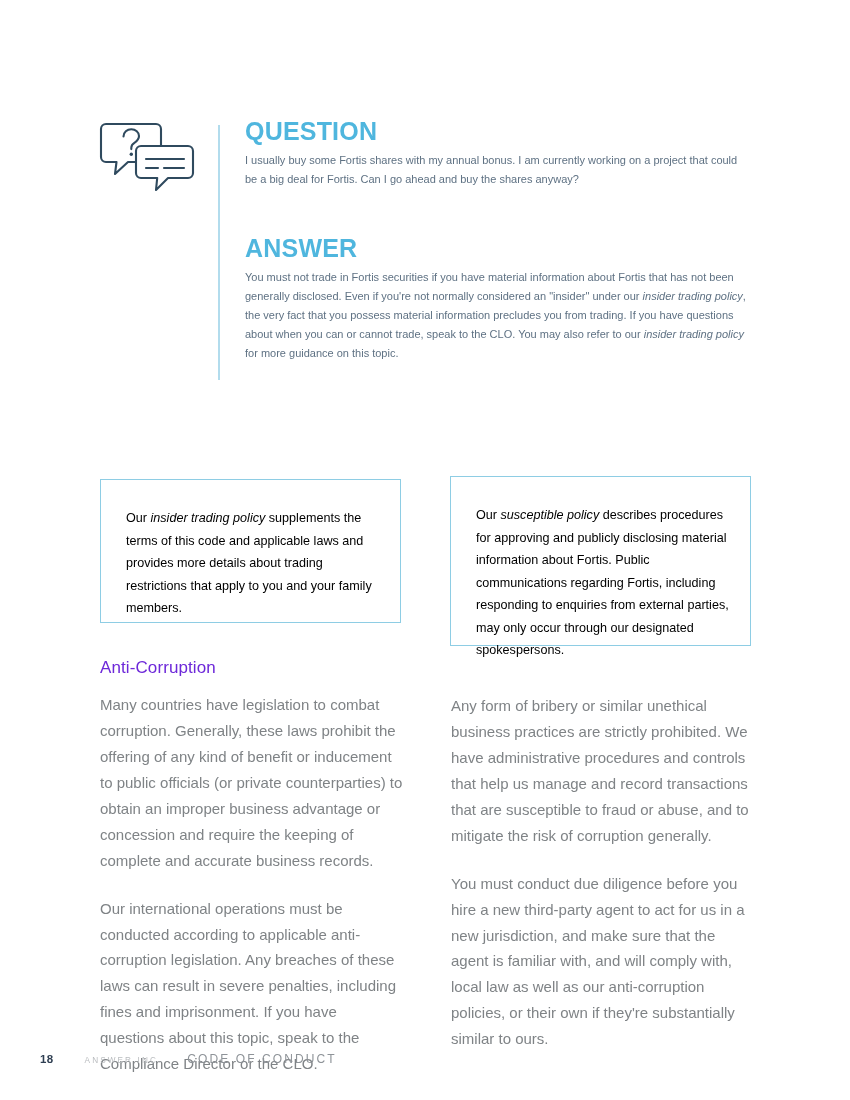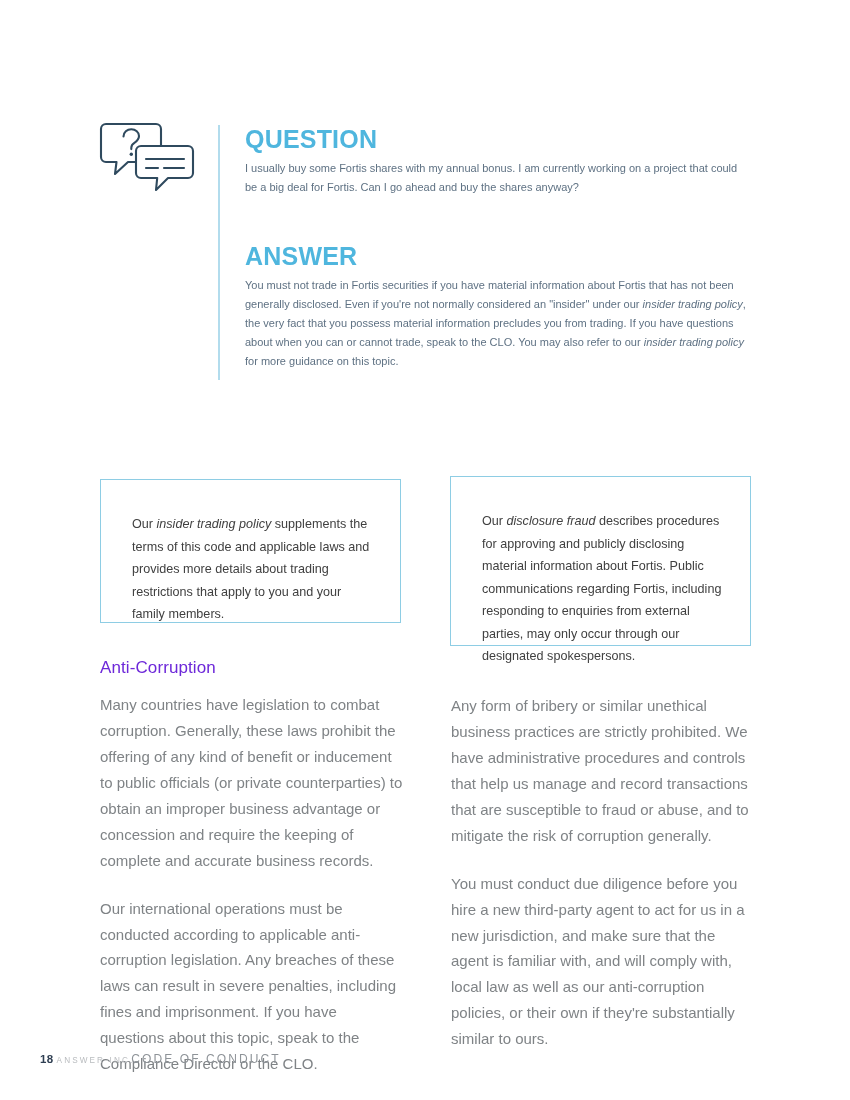--- a/index.html
+++ b/index.html
@@ -47,21 +47,21 @@
     left: 147px;
     top: 0px;
     width: 506px;
   }
   .qa-heading {
     color: #4fb6de;
     font-size: 25px;
     font-weight: bold;
     letter-spacing: 0.2px;
     line-height: 1.05;
-    margin: 8px 0 7px 0;
+    margin: 0 0 7px 0;
   }
   .qa-heading.answer {
     margin-top: 46px;
   }
   .qa-text {
     color: #5e7183;
     font-size: 11px;
     line-height: 1.72;
     margin: 0;
   }
@@ -88,24 +88,24 @@
     width: 301px;
     height: 170px;
   }
   .callout-inner {
     position: absolute;
     left: 25px;
     right: 18px;
     top: 27px;
   }
   .callout-text {
-    color: #404040;
+    color: #000000;
     font-size: 12.6px;
     line-height: 1.79;
-    margin: 6px;
+    margin: 0;
   }
   .callout-text em {
     font-style: italic;
   }
 
   
   .section {
     position: absolute;
     width: 303px;
   }
@@ -127,21 +127,21 @@
   }
   .section-p:last-child { margin-bottom: 0; }
 
   
   .footer {
     position: absolute;
     left: 40px;
     top: 1052px;
     display: flex;
     align-items: baseline;
-    gap: 3px;
+    gap: 31px;
   }
   .footer-page {
     color: #2f3f52;
     font-size: 11.5px;
     font-weight: bold;
     letter-spacing: 0.4px;
   }
   .footer-company {
     color: #b9bcbf;
     font-size: 8.2px;
@@ -188,21 +188,21 @@
   </div>
 
   <div class="callout callout-left">
     <div class="callout-inner">
       <p class="callout-text"><span>Our </span><em>insider trading policy</em><span> supplements the terms of this code and applicable laws and provides more details about trading restrictions that apply to you and your family members.</span></p>
     </div>
   </div>
 
   <div class="callout callout-right">
     <div class="callout-inner">
-      <p class="callout-text"><span>Our </span><em>disclosure fraud</em><span> describes procedures for approving and publicly disclosing material information about Fortis. Public communications regarding Fortis, including responding to enquiries from external parties, may only occur through our designated spokespersons.</span></p>
+      <p class="callout-text"><span>Our </span><em>susceptible policy</em><span> describes procedures for approving and publicly disclosing material information about Fortis. Public communications regarding Fortis, including responding to enquiries from external parties, may only occur through our designated spokespersons.</span></p>
     </div>
   </div>
 
   <div class="section section-left">
     <h3 class="section-title">Anti-Corruption</h3>
     <p class="section-p">Many countries have legislation to combat corruption. Generally, these laws prohibit the offering of any kind of benefit or inducement to public officials (or private counterparties) to obtain an improper business advantage or concession and require the keeping of complete and accurate business records.</p>
     <p class="section-p">Our international operations must be conducted according to applicable anti-corruption legislation. Any breaches of these laws can result in severe penalties, including fines and imprisonment. If you have questions about this topic, speak to the Compliance Director or the CLO.</p>
   </div>
 
   <div class="section section-right">

